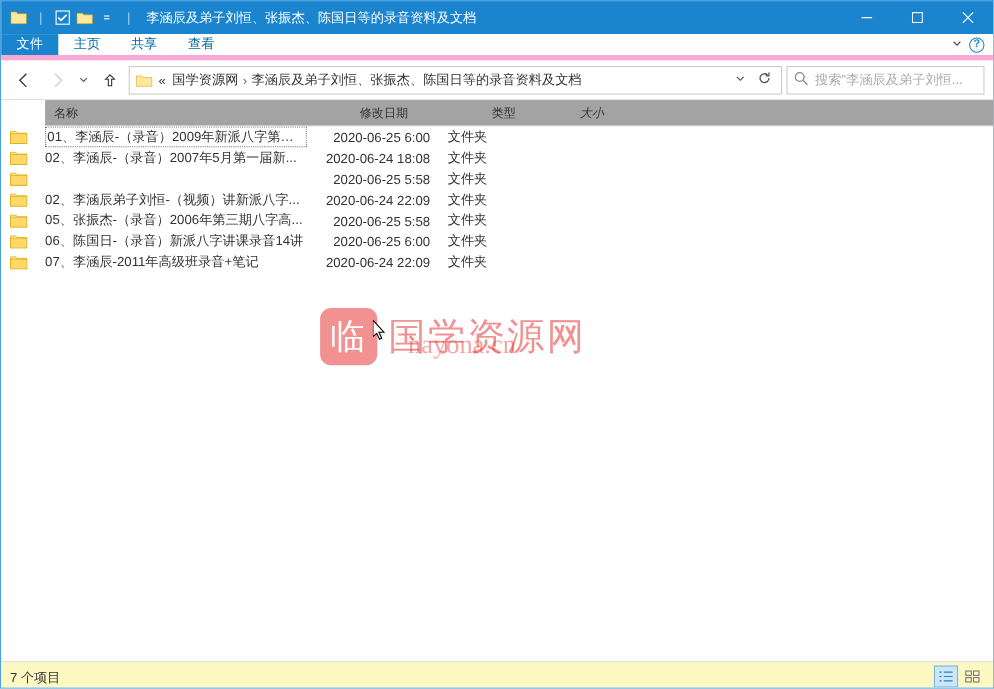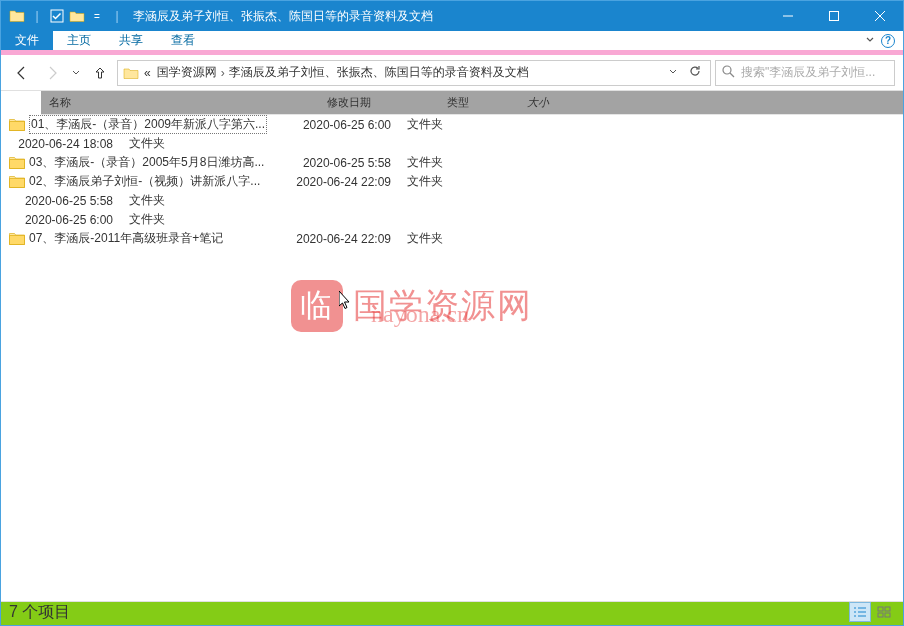--- a/index.html
+++ b/index.html
@@ -101,21 +101,21 @@
     .col-type { width: 80px; }
     .col-size { width: 80px; font-style: italic; }
     .file-list { height: 482px; overflow: hidden; position: relative; background:#fff;}
     .file-row {
       height: 19px;
       display: flex;
       align-items: center;
       font-size: 12px;
       color: #333;
     }
-    .file-name-cell { width: 278px; display: flex; align-items: center; padding-left: 8px; gap: 4px; overflow: hidden; }
+    .file-name-cell { width: 278px; display: flex; align-items: center; padding-left: 8px; gap: 16px; overflow: hidden; }
     .folder-icon { width: 16px; height: 13px; flex-shrink: 0; }
     .file-name-text { white-space: nowrap; overflow: hidden; text-overflow: ellipsis; }
     .file-row.selected .file-name-text { border: 1px dotted #777; padding: 0 1px; }
     .file-date { width: 120px; padding: 0 8px; text-align: right; }
     .file-type { width: 80px; padding: 12px 8px; }
     .file-size { width: 80px; padding: 0 8px; text-align: right; }
     .watermark {
       position: absolute;
       top: 165px;
       left: 290px;
@@ -145,25 +145,25 @@
       pointer-events: none;
     }
     .status-bar {
       position: absolute;
       bottom: 0;
       left: 0;
       right: 0;
       height: 24px;
       border-top: 1px solid #e0e0e0;
       display: flex;
-      align-items: flex-start;
+      align-items: flex-end;
       padding: 0 8px;
-      font-size: 16px;
+      font-size: 12px;
       color: #333;
-      background: #84cc16;
+      background: #fef9c3;
     }
     .status-right { margin-left: auto; display: flex; gap: 2px; }
     .view-btn { width: 22px; height: 20px; border: 1px solid transparent; display:flex; align-items:center; justify-content:center;}
     .view-btn.active { background: #cde6f7; border: 1px solid #7cb8e0; }
   </style>
 </head>
 <body>
 
 <div class="titlebar">
   <div class="titlebar-icons">
@@ -292,54 +292,74 @@
           <path d="M0.5 1.5 h5 l1.2 1.5 h8.8 v9.5 h-15 z" fill="#ffe79e" stroke="#d6a400" stroke-width="0.6"></path>
           <path d="M0.5 3.5 h15 v9 h-15 z" fill="#ffd968" stroke="#d6a400" stroke-width="0.6"></path>
         </svg>
         <span class="file-name-text">01、李涵辰-（录音）2009年新派八字第六...</span>
       </div>
       <div class="file-date">2020-06-25 6:00</div>
       <div class="file-type">文件夹</div>
       <div class="file-size"></div>
     </div>
     <div class="file-row">
+      <div class="file-name-cell">
+        <svg class="folder-icon" width="16" height="13" viewBox="0 0 16 13">
+          <path d="M0.5 1.5 h5 l1.2 1.5 h8.8 v9.5 h-15 z" fill="#ffe79e" stroke="#d6a400" stroke-width="0.6"></path>
+          <path d="M0.5 3.5 h15 v9 h-15 z" fill="#ffd968" stroke="#d6a400" stroke-width="0.6"></path>
+        </svg>
+        <span class="file-name-text">02、李涵辰-（录音）2007年5月第一届新...</span>
+      </div>
       <div class="file-date">2020-06-24 18:08</div>
       <div class="file-type">文件夹</div>
       <div class="file-size"></div>
     </div>
     <div class="file-row">
       <div class="file-name-cell">
         <svg class="folder-icon" width="16" height="13" viewBox="0 0 16 13">
           <path d="M0.5 1.5 h5 l1.2 1.5 h8.8 v9.5 h-15 z" fill="#ffe79e" stroke="#d6a400" stroke-width="0.6"></path>
           <path d="M0.5 3.5 h15 v9 h-15 z" fill="#ffd968" stroke="#d6a400" stroke-width="0.6"></path>
         </svg>
-        <span class="file-name-text">03、李涵辰-（录音）2005年5月8日潍坊高...</span>
       </div>
       <div class="file-date">2020-06-25 5:58</div>
       <div class="file-type">文件夹</div>
       <div class="file-size"></div>
     </div>
     <div class="file-row">
       <div class="file-name-cell">
         <svg class="folder-icon" width="16" height="13" viewBox="0 0 16 13">
           <path d="M0.5 1.5 h5 l1.2 1.5 h8.8 v9.5 h-15 z" fill="#ffe79e" stroke="#d6a400" stroke-width="0.6"></path>
           <path d="M0.5 3.5 h15 v9 h-15 z" fill="#ffd968" stroke="#d6a400" stroke-width="0.6"></path>
         </svg>
         <span class="file-name-text">02、李涵辰弟子刘恒-（视频）讲新派八字...</span>
       </div>
       <div class="file-date">2020-06-24 22:09</div>
       <div class="file-type">文件夹</div>
       <div class="file-size"></div>
     </div>
     <div class="file-row">
+      <div class="file-name-cell">
+        <svg class="folder-icon" width="16" height="13" viewBox="0 0 16 13">
+          <path d="M0.5 1.5 h5 l1.2 1.5 h8.8 v9.5 h-15 z" fill="#ffe79e" stroke="#d6a400" stroke-width="0.6"></path>
+          <path d="M0.5 3.5 h15 v9 h-15 z" fill="#ffd968" stroke="#d6a400" stroke-width="0.6"></path>
+        </svg>
+        <span class="file-name-text">05、张振杰-（录音）2006年第三期八字高...</span>
+      </div>
       <div class="file-date">2020-06-25 5:58</div>
       <div class="file-type">文件夹</div>
       <div class="file-size"></div>
     </div>
     <div class="file-row">
+      <div class="file-name-cell">
+        <svg class="folder-icon" width="16" height="13" viewBox="0 0 16 13">
+          <path d="M0.5 1.5 h5 l1.2 1.5 h8.8 v9.5 h-15 z" fill="#ffe79e" stroke="#d6a400" stroke-width="0.6"></path>
+          <path d="M0.5 3.5 h15 v9 h-15 z" fill="#ffd968" stroke="#d6a400" stroke-width="0.6"></path>
+        </svg>
+        <span class="file-name-text">06、陈国日-（录音）新派八字讲课录音14讲</span>
+      </div>
       <div class="file-date">2020-06-25 6:00</div>
       <div class="file-type">文件夹</div>
       <div class="file-size"></div>
     </div>
     <div class="file-row">
       <div class="file-name-cell">
         <svg class="folder-icon" width="16" height="13" viewBox="0 0 16 13">
           <path d="M0.5 1.5 h5 l1.2 1.5 h8.8 v9.5 h-15 z" fill="#ffe79e" stroke="#d6a400" stroke-width="0.6"></path>
           <path d="M0.5 3.5 h15 v9 h-15 z" fill="#ffd968" stroke="#d6a400" stroke-width="0.6"></path>
         </svg>

